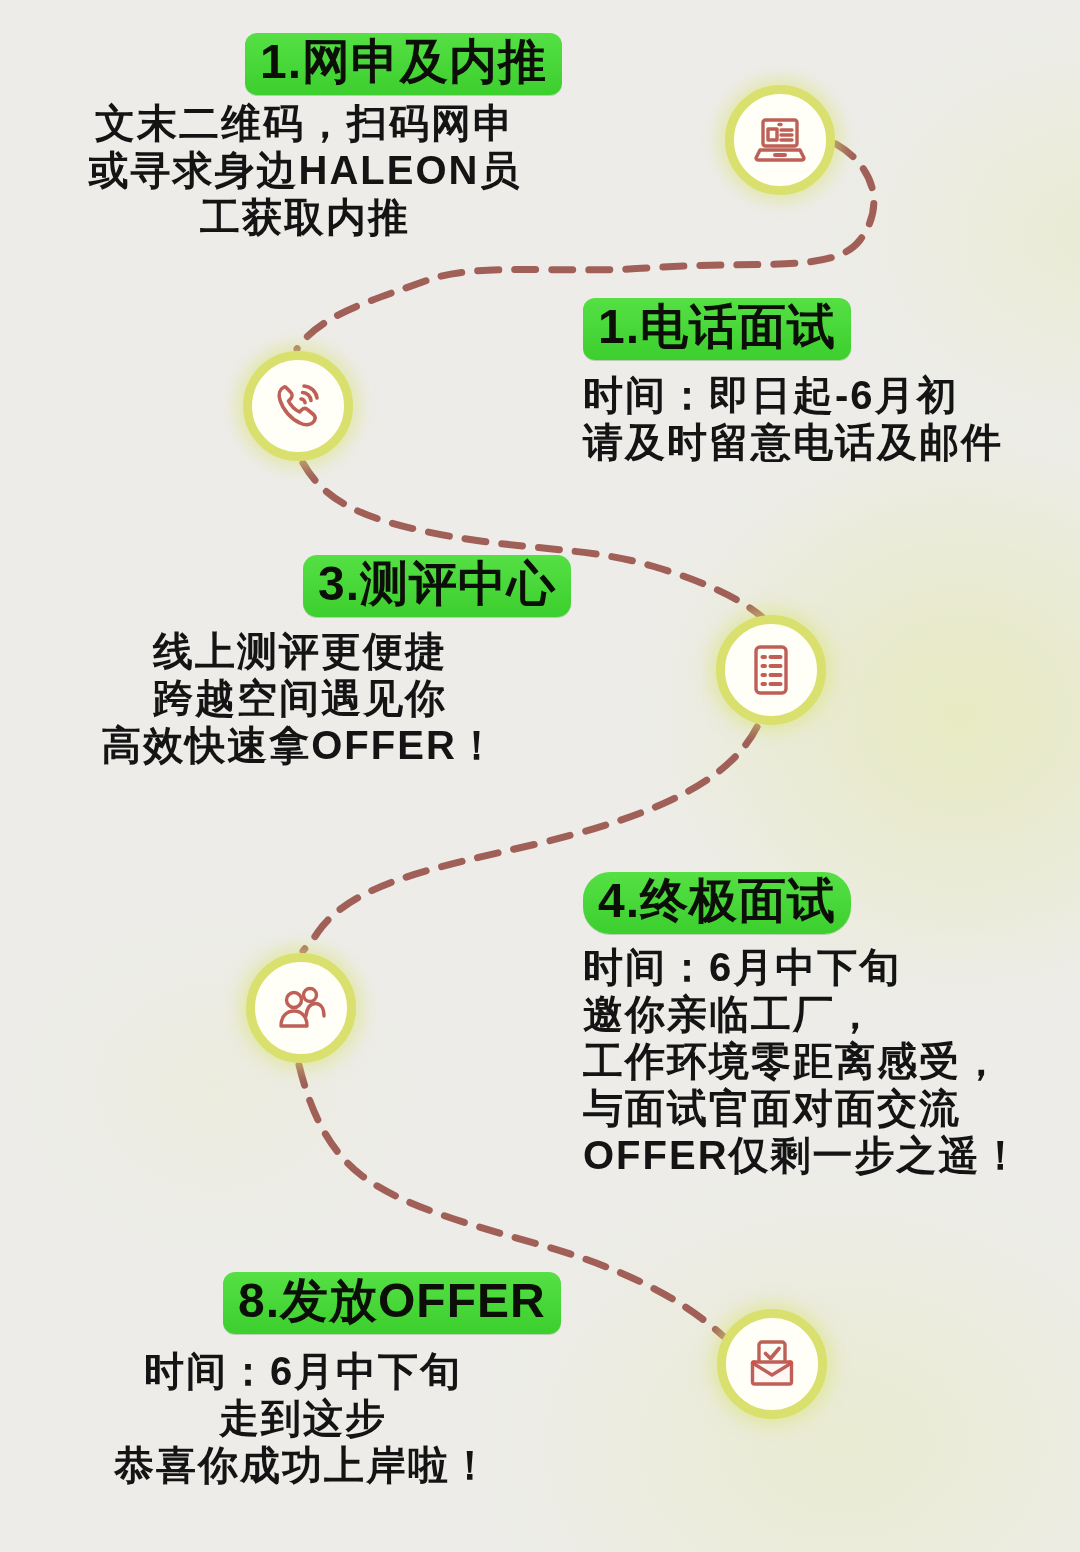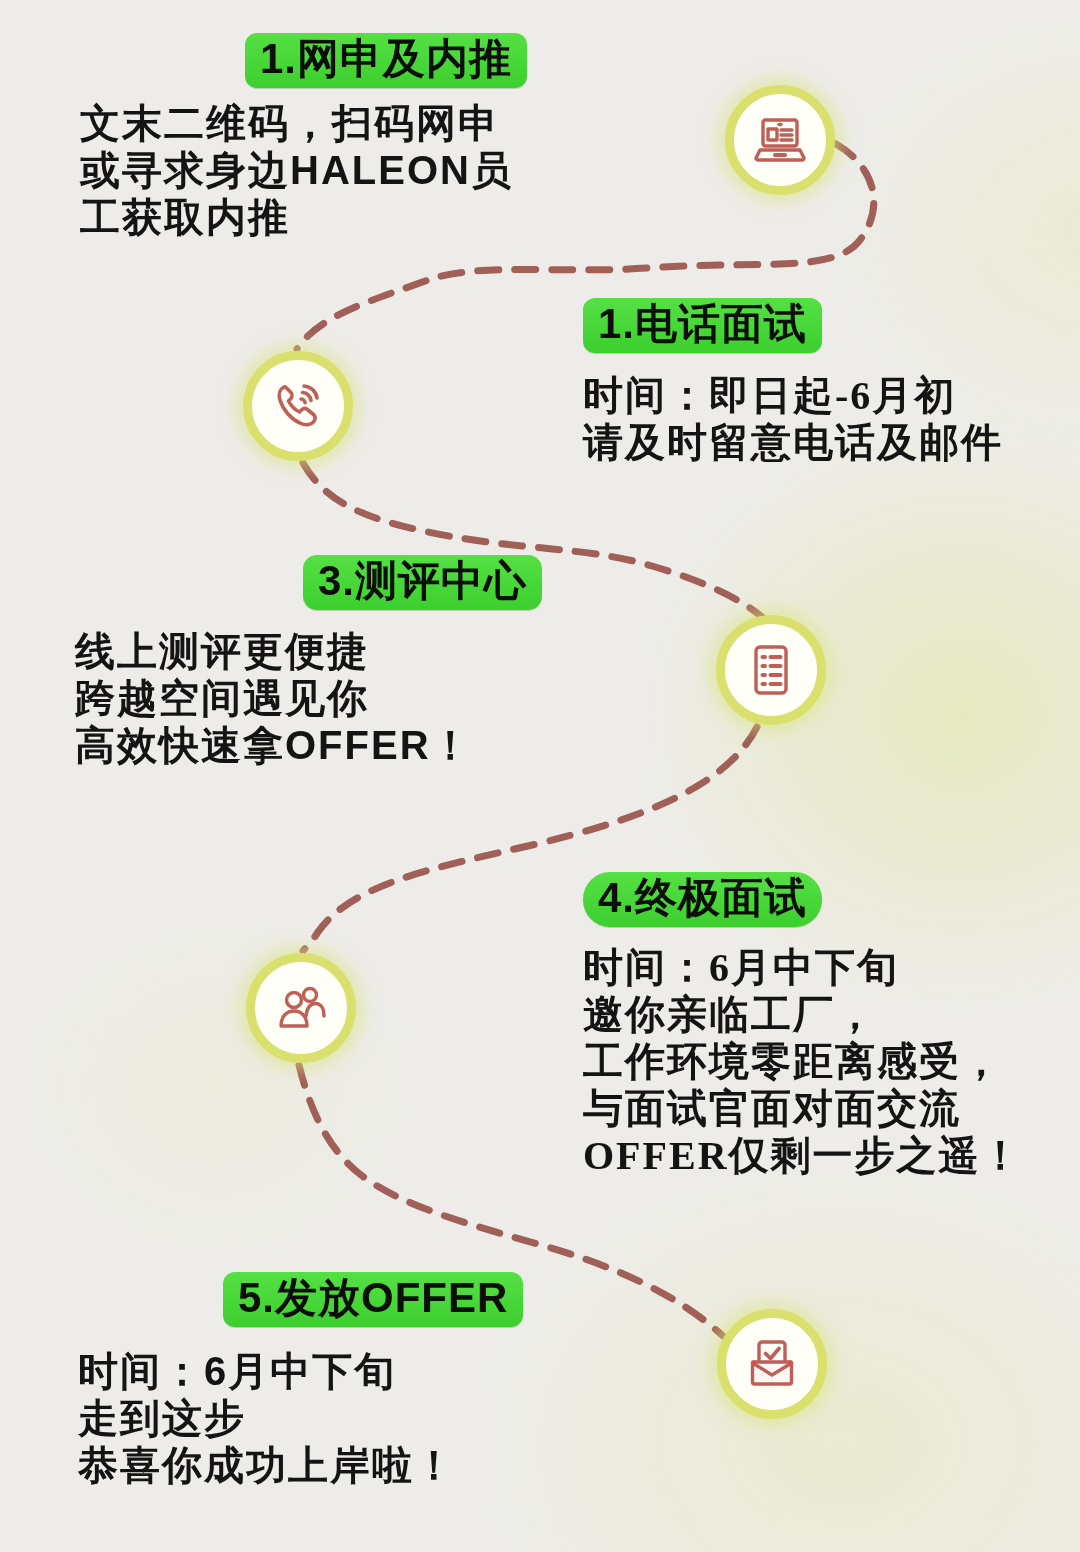--- a/index.html
+++ b/index.html
@@ -16,39 +16,39 @@
       #EDECE9;
   }
   .connector{position:absolute;left:0;top:0;pointer-events:none;}
   .pill{
     position:absolute;
     display:inline-block;
     padding:3px 15px 6px;
     border-radius:12px;
     background:linear-gradient(#55E044,#3CCF2E);
     color:#0B0F08;
-    font-size:42px;
+    font-size:48px;
     font-weight:800;
     letter-spacing:1px;
     line-height:1.1;
     white-space:nowrap;
     box-shadow:0 1px 0 rgba(30,120,20,.25);
   }
   .body-text{
     position:absolute;
     color:#141414;
     font-size:40px;
     line-height:47px;
     letter-spacing:2px;
     white-space:nowrap;
   }
   .body-text .t-line{font-weight:900;}
   .body-text .line{font-weight:600;}
-  .ta-r{text-align:left;}
-  .ta-l{text-align:left;font-family:Liberation Serif, serif;}
+  .ta-r{text-align:center;}
+  .ta-l{text-align:left;}
   .node{
     position:absolute;
     width:110px;height:110px;
     box-sizing:border-box;
     border:9px solid #D9E06E;
     border-radius:50%;
     background:#FFFEF7;
     box-shadow:0 0 16px 7px rgba(219,227,125,.55);
     display:flex;align-items:center;justify-content:center;
   }
@@ -141,21 +141,21 @@
     <svg width="64" height="64" viewBox="0 0 64 64">
       <g fill="none" stroke="#BE6058" stroke-width="3.4" stroke-linejoin="round" stroke-linecap="round">
         <circle cx="41" cy="19" r="6.5"></circle>
         <path d="M37 40 C38 31 42 27.5 46.5 27.5 C51.5 27.5 55 32 55 40"></path>
         <circle cx="25" cy="24" r="7.5"></circle>
         <path d="M12 50 C12 40 18 35 25 35 C32 35 38 40 38 50 L12 50 Z"></path>
       </g>
     </svg>
   </div>
 
-  <div class="pill" style="left:223px;top:1272px;">5.发放OFFER</div>
+  <div class="pill" style="left:223px;top:1272px;">8.发放OFFER</div>
   <div class="body-text ta-r" style="left:78px;top:1348px;width:450px;">
     <div class="t-line">时间：6月中下旬</div>
     <div class="line">走到这步</div>
     <div class="line">恭喜你成功上岸啦！</div>
   </div>
   <div class="node" style="left:717px;top:1309px;">
     <svg width="64" height="64" viewBox="0 0 64 64">
       <g stroke="#BE6058" stroke-width="3.4" stroke-linejoin="round" stroke-linecap="round">
         <rect x="19" y="10" width="26" height="26" rx="3" fill="#FFFDF8"></rect>
         <path d="M25.5 21.5 L30.5 26.5 L39 16.5" fill="none" stroke-width="3.8"></path>

